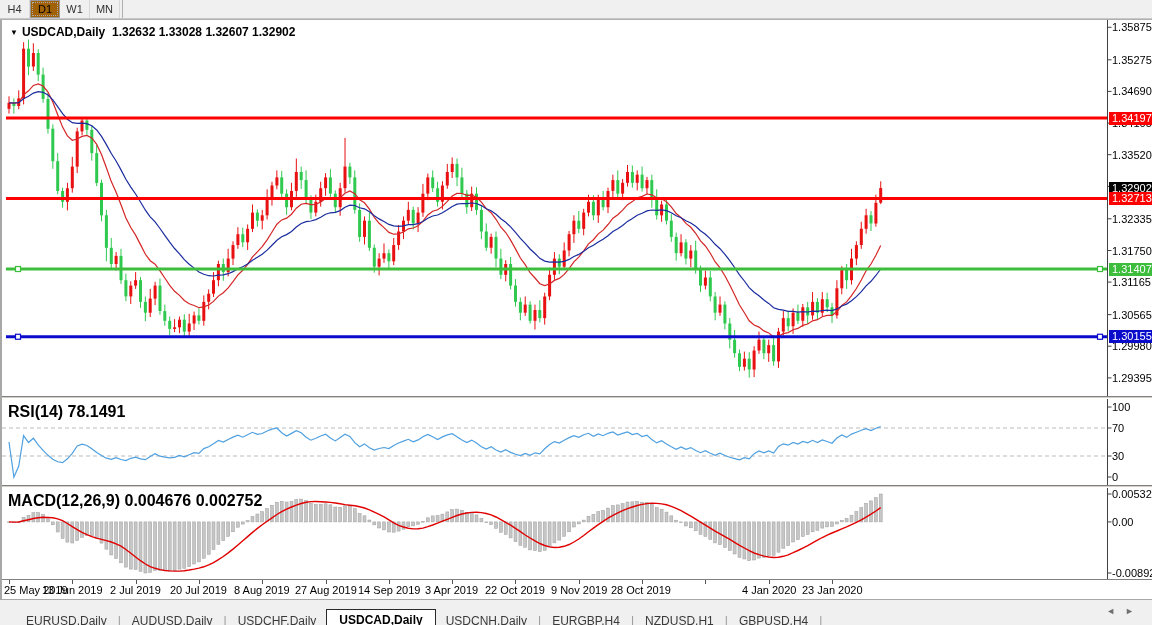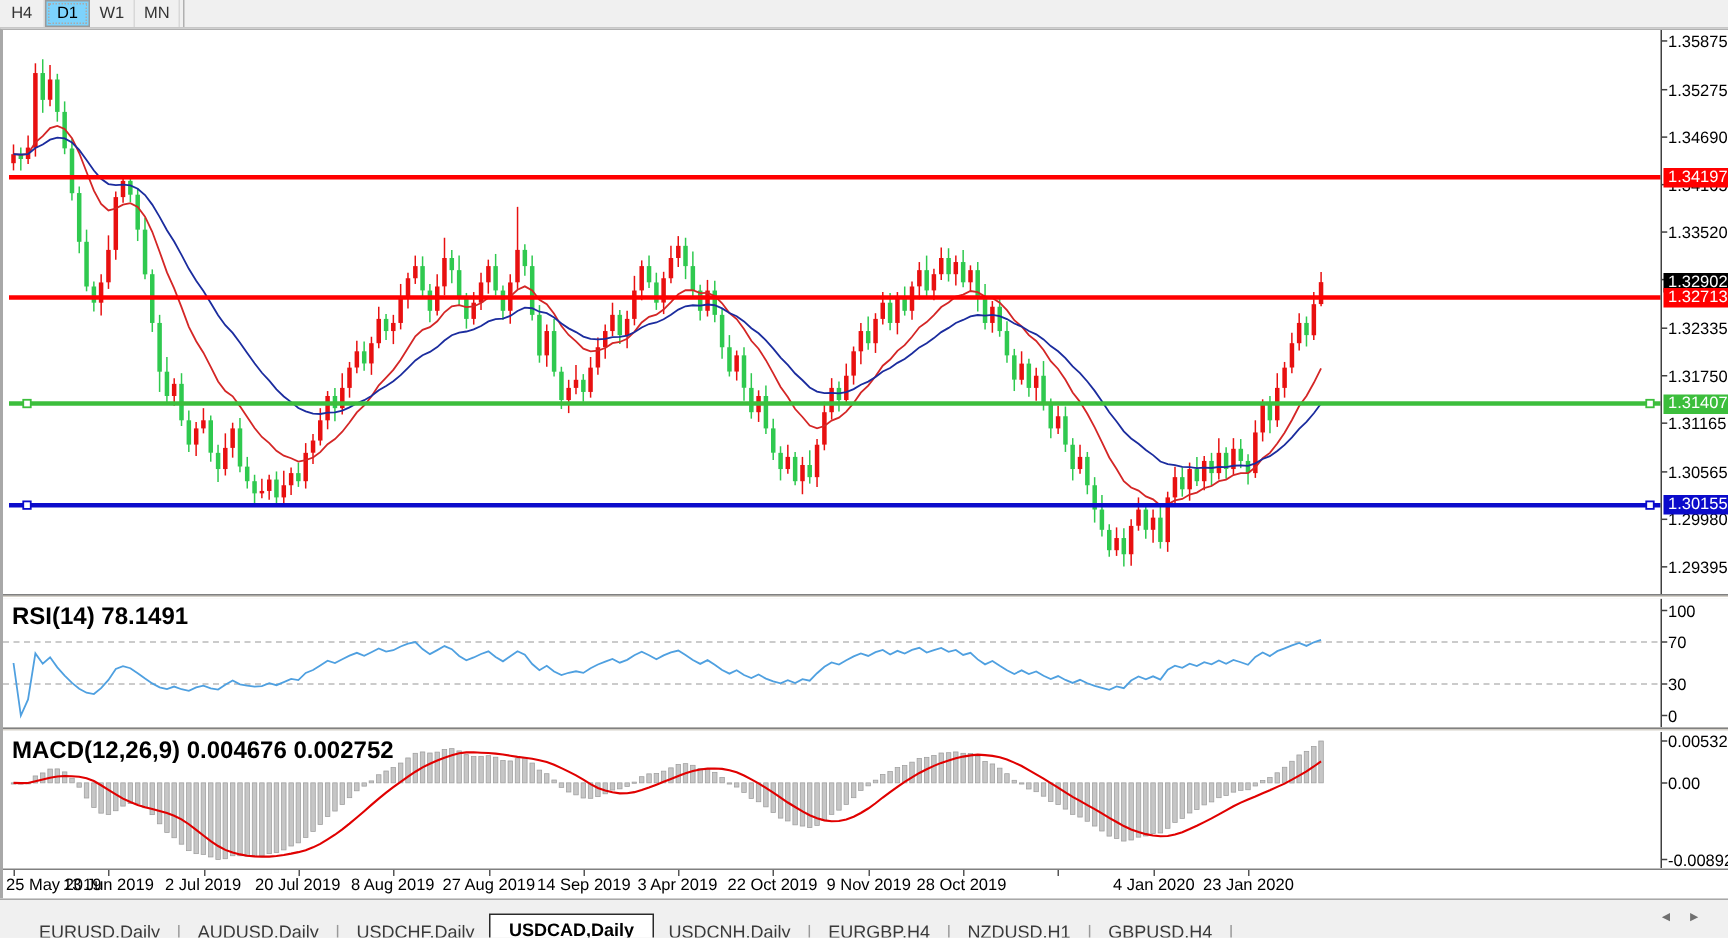--- a/index.html
+++ b/index.html
@@ -5,21 +5,21 @@
   * { box-sizing: border-box; margin: 0; padding: 0; }
   html,body { width:1152px; height:625px; overflow:hidden; background:#F0F0F0;
     font-family:"Liberation Sans", sans-serif; font-size:11px; color:#000; }
   #app { position:relative; width:1152px; height:625px; }
 
   
   #toolbar { position:absolute; top:0; left:0; width:1152px; height:19px;
     background:#F0F0F0; border-bottom:1px solid #C8C8C8; display:flex; align-items:flex-start; }
   .tb-btn { width:30px; height:18px; display:flex; align-items:center; justify-content:center;
     color:#333; border-right:1px solid #D8D8D8; cursor:default; }
-  .tb-btn.active { background:#7dd3fc; border:1px solid #9A9A9A; outline:1px dotted #AAA; outline-offset:-3px; color:#000; }
+  .tb-btn.active { background:#a16207; border:1px solid #9A9A9A; outline:1px dotted #AAA; outline-offset:-3px; color:#000; }
   .tb-group-end { width:0; border-right:1px solid #B0B0B0; margin-left:2px; height:18px; }
 
   
   #chart-region { position:absolute; top:19px; left:0; width:1152px; height:580px;
     background:#FFF; border-left:2px solid #A8A8A8; border-top:1px solid #B0B0B0; }
   .panel { position:absolute; left:0; width:1152px; background:#FFF; overflow:hidden; }
   #main-panel  { top:0;   height:376px; }
   #rsi-panel   { top:379px; height:86px; }
   #macd-panel  { top:468px; height:91px; }
   .splitter { position:absolute; left:0; width:1152px; height:3px; background:#D4D0C8;
@@ -462,20 +462,23 @@
             <line x1="1105.5" y1="262.1" x2="1109.5" y2="262.1" stroke="#404040"></line>
             <text x="1110" y="266.1">1.31165</text>
             <line x1="1105.5" y1="294.6" x2="1109.5" y2="294.6" stroke="#404040"></line>
             <text x="1110" y="298.6">1.30565</text>
             <line x1="1105.5" y1="326.2" x2="1109.5" y2="326.2" stroke="#404040"></line>
             <text x="1110" y="330.2">1.29980</text>
             <line x1="1105.5" y1="357.9" x2="1109.5" y2="357.9" stroke="#404040"></line>
             <text x="1110" y="361.9">1.29395</text>
           </g>
         </svg>
+      <div id="chart-title">
+        <span class="tri">▼</span><span>USDCAD,Daily</span>&nbsp;&nbsp;<span>1.32632 1.33028 1.32607 1.32902</span>
+      </div>
     <div class="price-badge" style="background: rgb(255, 0, 0); top: 92px;">1.34197</div>
         <div class="price-badge" style="background: rgb(0, 0, 0); top: 162px;">1.32902</div>
         <div class="price-badge" style="background: rgb(255, 0, 0); top: 172px;">1.32713</div>
         <div class="price-badge" style="background: rgb(60, 190, 60); top: 243px;">1.31407</div>
         <div class="price-badge" style="background: rgb(11, 11, 203); top: 310px;">1.30155</div>
       </div>
     <div class="splitter" id="split1"></div>
 
     <div class="panel" id="rsi-panel">
       <svg id="svg-rsi" width="1152" height="86">

